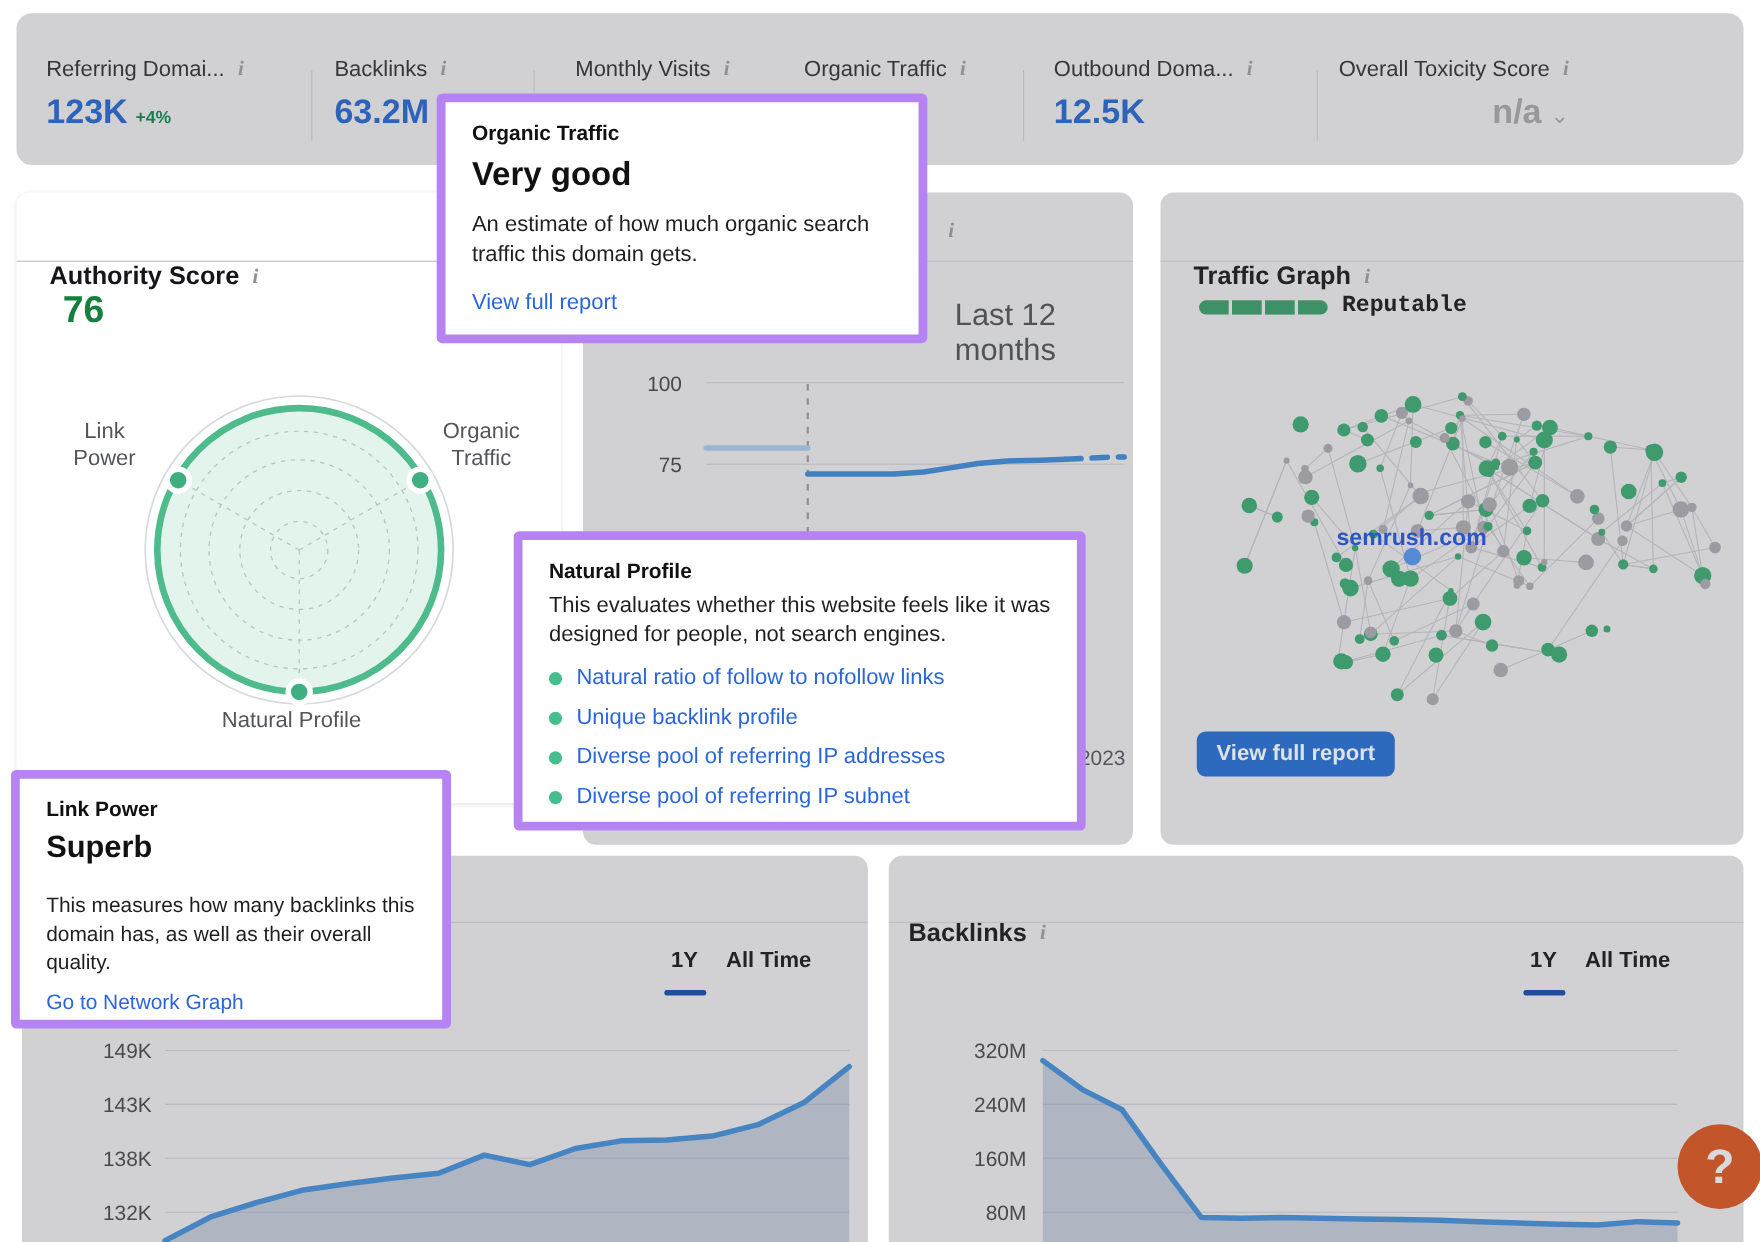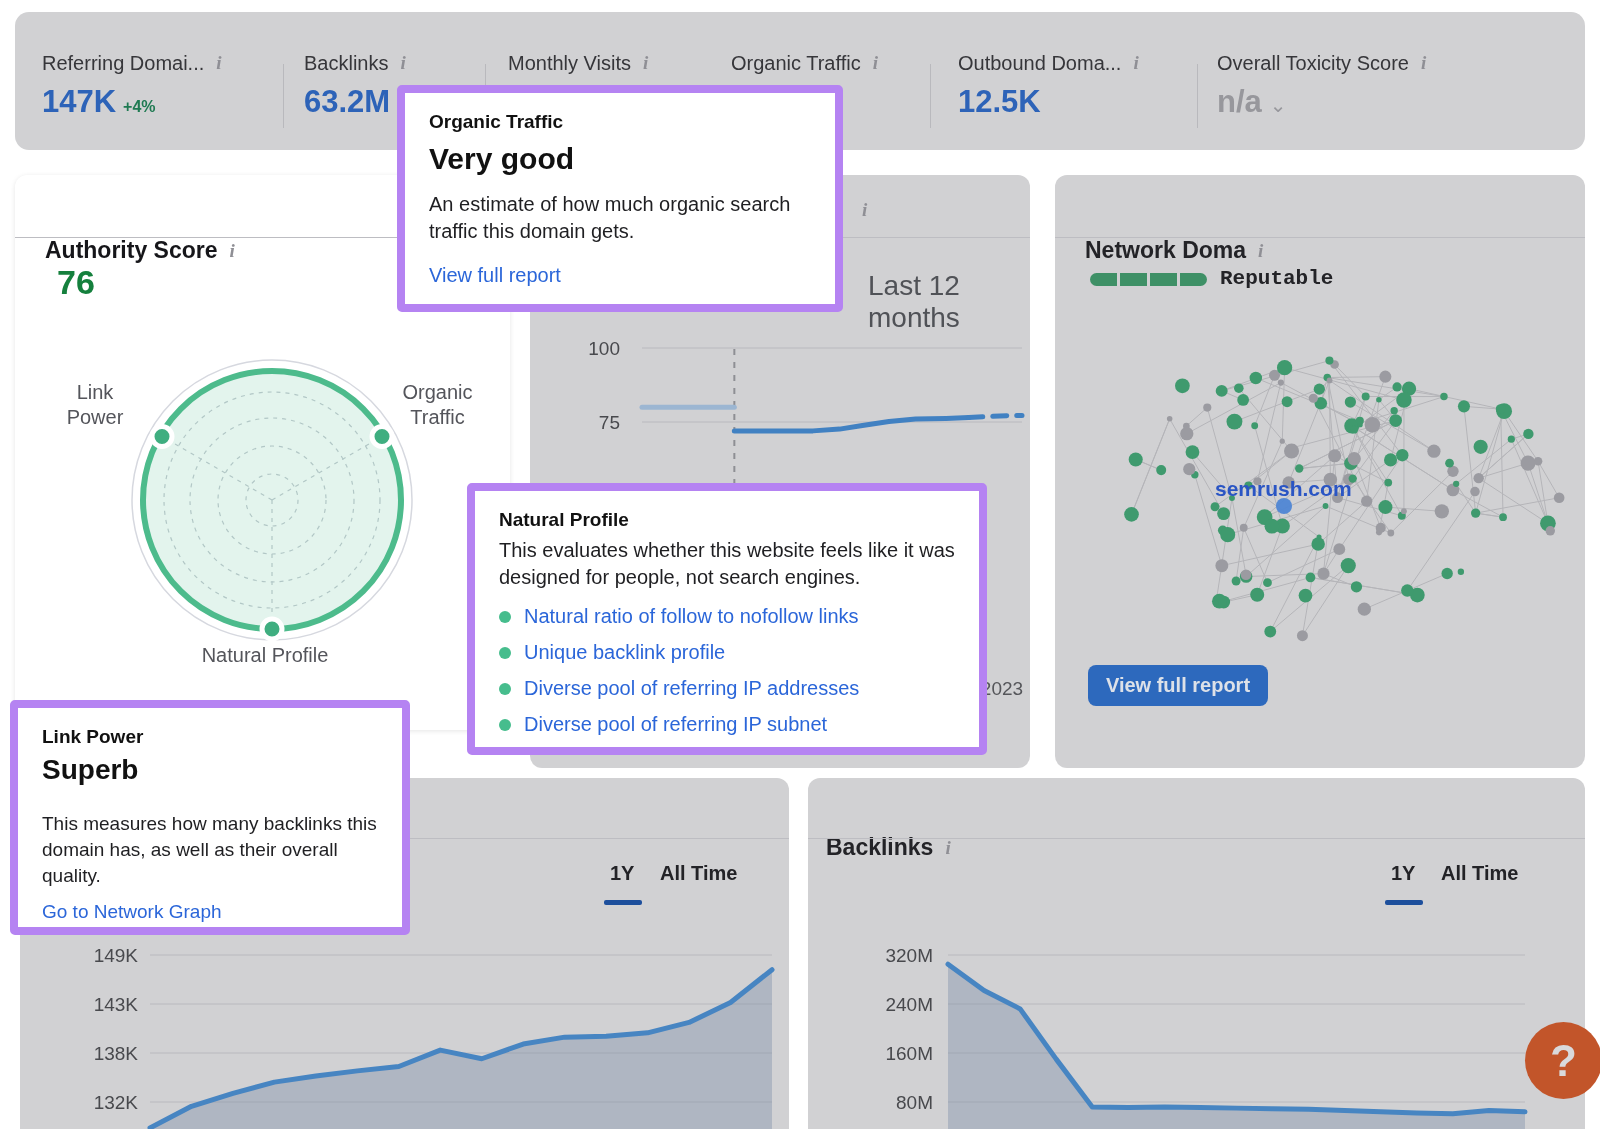--- a/index.html
+++ b/index.html
@@ -14,21 +14,21 @@
   .card-head.bright { color:#16161a; }
   .hdiv { position:absolute; left:0; right:0; height:1px; background:#bdbdc2; }
   .i-icon { display:inline-block; font-family:"Liberation Serif", serif; font-style:italic; font-weight:700;
             font-size:19px; color:#8f8f95; margin-left:12px; position:relative; top:-1px; }
 
   
   .metric { position:absolute; top:40px; }
   .m-label { font-size:20px; color:#36363a; white-space:nowrap; }
   .m-value { margin-top:9px; font-size:31px; font-weight:700; color:#2d63b8; white-space:nowrap; }
   .m-delta { font-size:16px; font-weight:700; color:#1f7a52; margin-left:7px; }
-  .m-muted { color:#97979c; }
+  .m-muted { color:#97979c;text-align:right; }
   .chev { font-size:20px; font-weight:400; color:#97979c; margin-left:8px; }
   .vdiv { position:absolute; top:52px; width:1px; height:64px; background:#b9b9bd; }
 
   
   .score-num { position:absolute; left:42px; top:88px; font-size:34px; font-weight:700; color:#15803d; }
   .badge { position:absolute; left:93px; top:92px; height:33px; padding:0 18px; border-radius:17px;
            background:#d9f1e3; color:#1b805f; font-size:19px; line-height:33px; }
   .radar-label { position:absolute; font-size:20px; color:#54555b; text-align:center; line-height:1.25; }
 
   
@@ -71,27 +71,27 @@
 <div id="screen">
 
   <div class="panel" style="left:15px; top:12px; width:1570px; height:138px; border-radius:14px;">
     <div class="vdiv" style="left:268px;"></div>
     <div class="vdiv" style="left:470px;"></div>
     <div class="vdiv" style="left:915px;"></div>
     <div class="vdiv" style="left:1182px;"></div>
 
     <div class="metric" style="left:27px;">
       <div class="m-label"><span>Referring Domai...</span><span class="i-icon">i</span></div>
-      <div class="m-value"><span>147K</span><span class="m-delta">+4%</span></div>
+      <div class="m-value"><span>123K</span><span class="m-delta">+4%</span></div>
     </div>
     <div class="metric" style="left:289px;">
       <div class="m-label"><span>Backlinks</span><span class="i-icon">i</span></div>
       <div class="m-value"><span>63.2M</span></div>
     </div>
-    <div class="metric" style="left:493px;">
+    <div class="metric" style="left:508px;">
       <div class="m-label"><span>Monthly Visits</span><span class="i-icon">i</span></div>
     </div>
     <div class="metric" style="left:716px;">
       <div class="m-label"><span>Organic Traffic</span><span class="i-icon">i</span></div>
     </div>
     <div class="metric" style="left:943px;">
       <div class="m-label"><span>Outbound Doma...</span><span class="i-icon">i</span></div>
       <div class="m-value"><span>12.5K</span></div>
     </div>
     <div class="metric" style="left:1202px;">
@@ -135,21 +135,21 @@
         <text x="90" y="124" text-anchor="end" class="tick">75</text>
         <line x1="204.34" y1="44" x2="204.34" y2="358" stroke="#8e8f94" stroke-width="2" stroke-dasharray="6 7"></line>
         <polyline points="112,102.2 204.34,102.2" fill="none" stroke-width="5" stroke-linejoin="round" stroke-linecap="round" stroke="#9cb6d2"></polyline>
         <polyline points="204.34,125.88 283,125.88 309.6,124.10400000000001 332.4,120.552 359,116.40799999999999 385.59999999999997,114.04 416,113.448 438.8,112.56" fill="none" stroke-width="5" stroke-linejoin="round" stroke-linecap="round" stroke="#4181c2"></polyline>
         <polyline points="438.8,112.56 480.59999999999997,110.488 492,110.488" fill="none" stroke-width="5" stroke-linejoin="round" stroke-linecap="round" stroke="#4181c2" stroke-dasharray="14 10"></polyline>
         <text x="472" y="390" text-anchor="middle" class="xtick">2023</text>
       </svg>
   </div>
 
   <div class="panel" style="left:1055px; top:175px; width:530px; height:593px;">
-    <div class="card-head"><span>Network Doma</span><span class="i-icon">i</span></div>
+    <div class="card-head"><span>Traffic Graph</span><span class="i-icon">i</span></div>
     <div class="hdiv" style="top:62px;"></div>
     <div class="meter" style="left:35px; top:98px;">
       <b></b>
         <b></b>
         <b></b>
         <b></b>
     </div>
     <div class="meter-label" style="left:165px; top:92px;">Reputable</div>
     <svg width="510" height="405" style="position:absolute; left:10px; top:125px;" id="net-svg">
         <g stroke="#a6a6ab" stroke-width="1" opacity="0.65">

